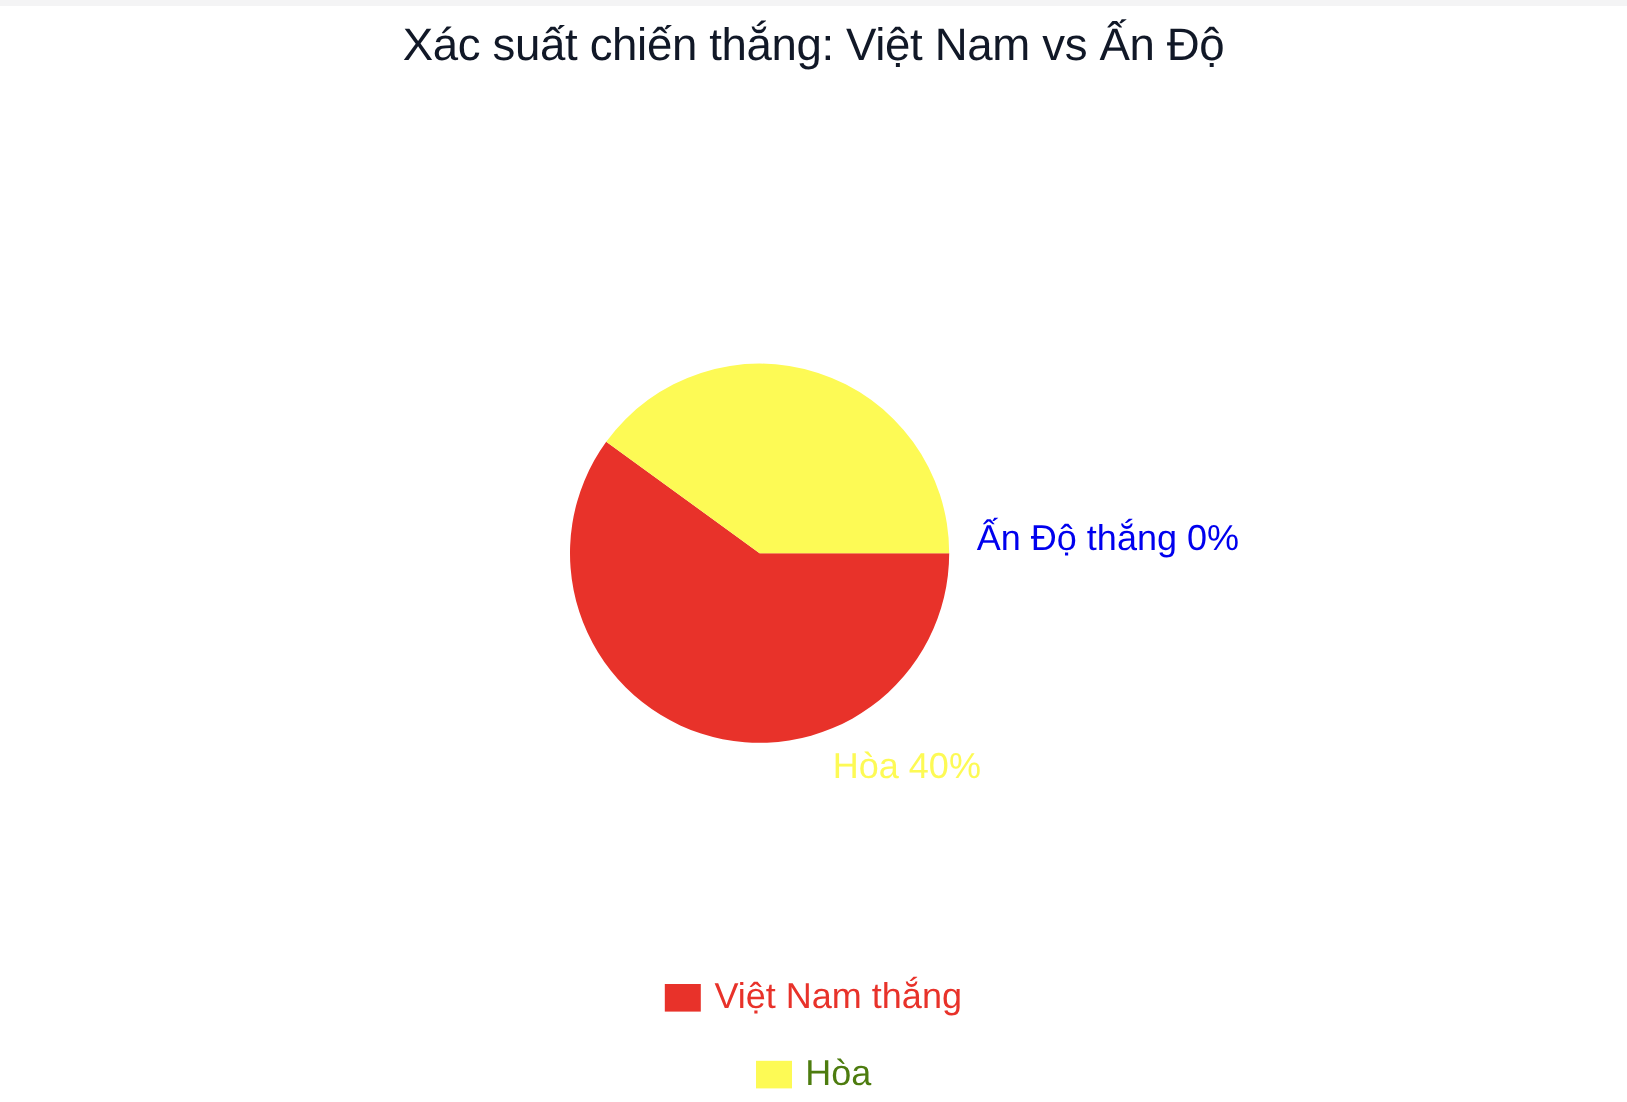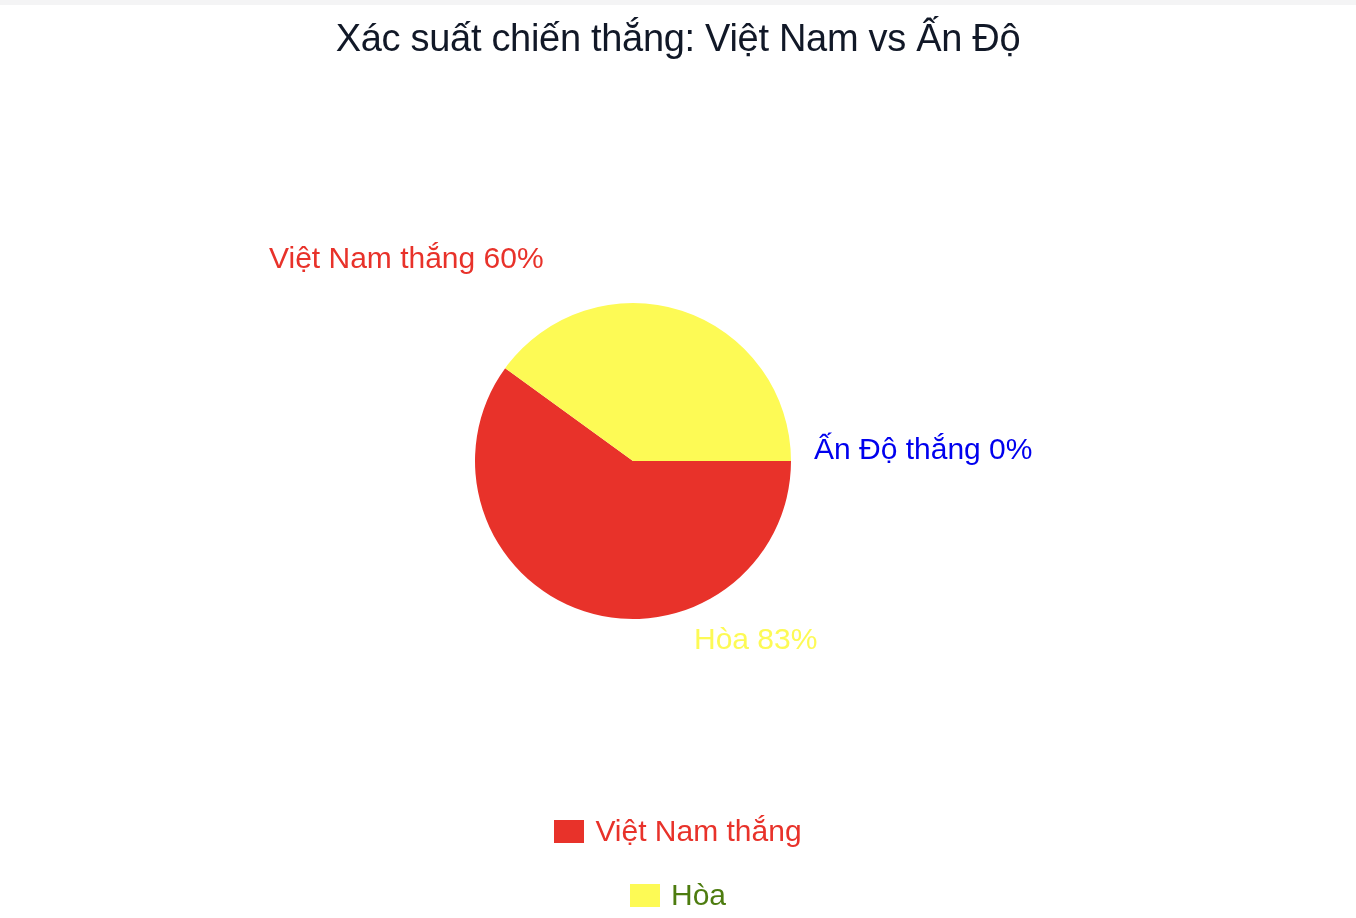--- a/index.html
+++ b/index.html
@@ -103,25 +103,24 @@
 <div class="pie-stage">
   <svg class="pie-svg" width="1356" height="918" viewBox="0 0 1356 918">
 
     <path fill="#e8322a" d="M 633 461 L 791.00 461.00 A 158 158 0 1 1 505.18 368.13 Z"></path>
 
     <path fill="#fdfa55" d="M 633 461 L 505.18 368.13 A 158 158 0 0 1 791.00 461.00 Z"></path>
 
     <path fill="#0000ee" d="M 633 461 Z"></path>
   </svg>
 
-  <div class="slice-label label-vn" style="color:#e8322a">Việt Nam thắng 60%</div>
 
   <div class="slice-label label-in" style="color:#0000ee">Ấn Độ thắng 0%</div>
 
-  <div class="slice-label label-draw" style="color:#fdfa55">Hòa 83%</div>
+  <div class="slice-label label-draw" style="color:#fdfa55">Hòa 40%</div>
 </div>
 
 <div class="legend">
   <div class="legend-item">
     <span class="legend-swatch" style="background:#e8322a"></span>
     <span class="legend-label" style="color:#e8322a">Việt Nam thắng</span>
   </div>
   <div class="legend-item">
     <span class="legend-swatch" style="background:#fdfa55"></span>
     <span class="legend-label" style="color:#4d7c0f">Hòa</span>

